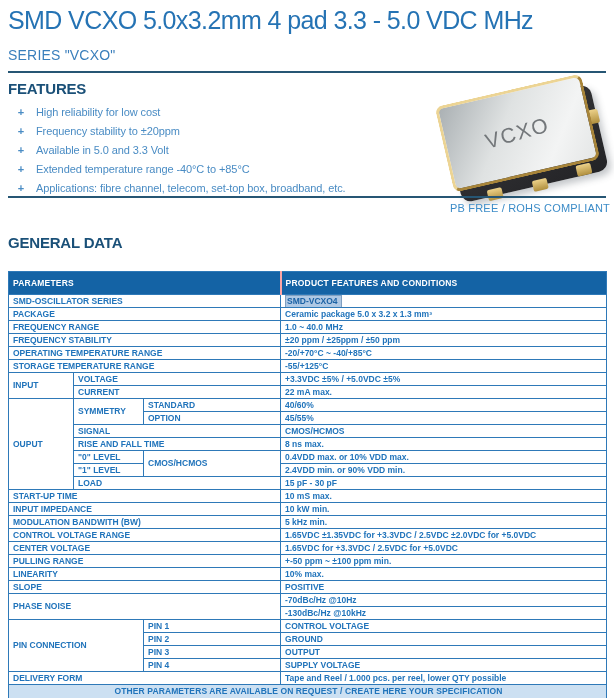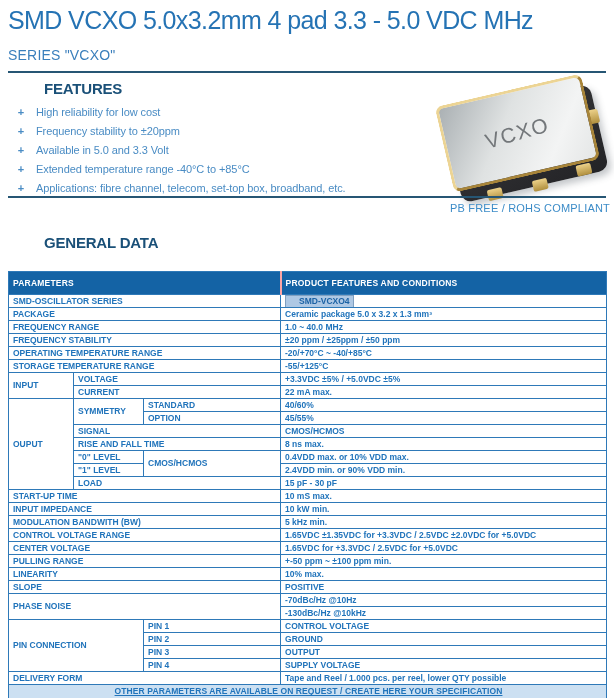--- a/index.html
+++ b/index.html
@@ -16,21 +16,21 @@
   }
   .series {
     position:absolute; top:47px; left:8px;
     font-size:14px; color:#3a7fbc; letter-spacing:0.2px;
   }
   .hrule { position:absolute; left:8px; width:598px; height:2px; background:#265674; }
   .rule1 { top:71px; }
   .rule2 { top:196px; }
   .sec-heading {
     position:absolute; left:8px;
-    font-size:15px; font-weight:700; color:#1a5078; letter-spacing:-0.2px;margin-left:36px;
+    font-size:15px; font-weight:700; color:#1a5078; letter-spacing:-0.2px;
   }
   .features-heading { top:80px; }
   .general-heading { top:234px; }
   .features-list { position:absolute; top:102px; left:8px; width:400px; }
   .feature-row { display:flex; height:19px; align-items:center; }
   .feature-plus {
     width:14px; margin-left:6px; margin-right:8px; text-align:center;
     color:#4a8cc4; font-size:11px; font-weight:700;
   }
   .feature-text { color:#4a8cc4; font-size:11px; letter-spacing:-0.1px; white-space:nowrap; }
@@ -73,25 +73,25 @@
   .gd th, .gd td {
     border:1px solid #2e79b8; font-size:8.5px; font-weight:700;
     color:#2174bb; text-align:left; padding:0 2px 0 4px;
     white-space:nowrap; overflow:hidden; line-height:1;
   }
   .gd th { height:23px; background:#1463a5; color:#ffffff; letter-spacing:0.2px;margin-left:24px; }
   .gd th.cond { border-left:2px solid #fca5a5; }
   .gd td { height:13px; }
   .gd td.val {}
   .hl-field {
-    background:#aec8e4; border:1px solid #7f9fc0; padding:0 3px 1px 13px;
+    background:#aec8e4; border:1px solid #7f9fc0; padding:0 3px 1px 1px;
     color:#1b62a5;
   }
   .gd td.footer-cell { background:#cce0f2; text-align:center; height:14px; }
-  .footer-link { text-decoration:underline; color:#2174bb; letter-spacing:0.1px; cursor:pointer; }
+  .footer-link { color:#2174bb; letter-spacing:0.1px; cursor:pointer; }
 </style>
 </head>
 <body>
 
 <div class="title">SMD VCXO 5.0x3.2mm 4 pad 3.3 - 5.0 VDC MHz</div>
 <div class="series">SERIES "VCXO"</div>
 <div class="hrule rule1"></div>
 
 <div class="sec-heading features-heading">FEATURES</div>
 <div class="features-list">

